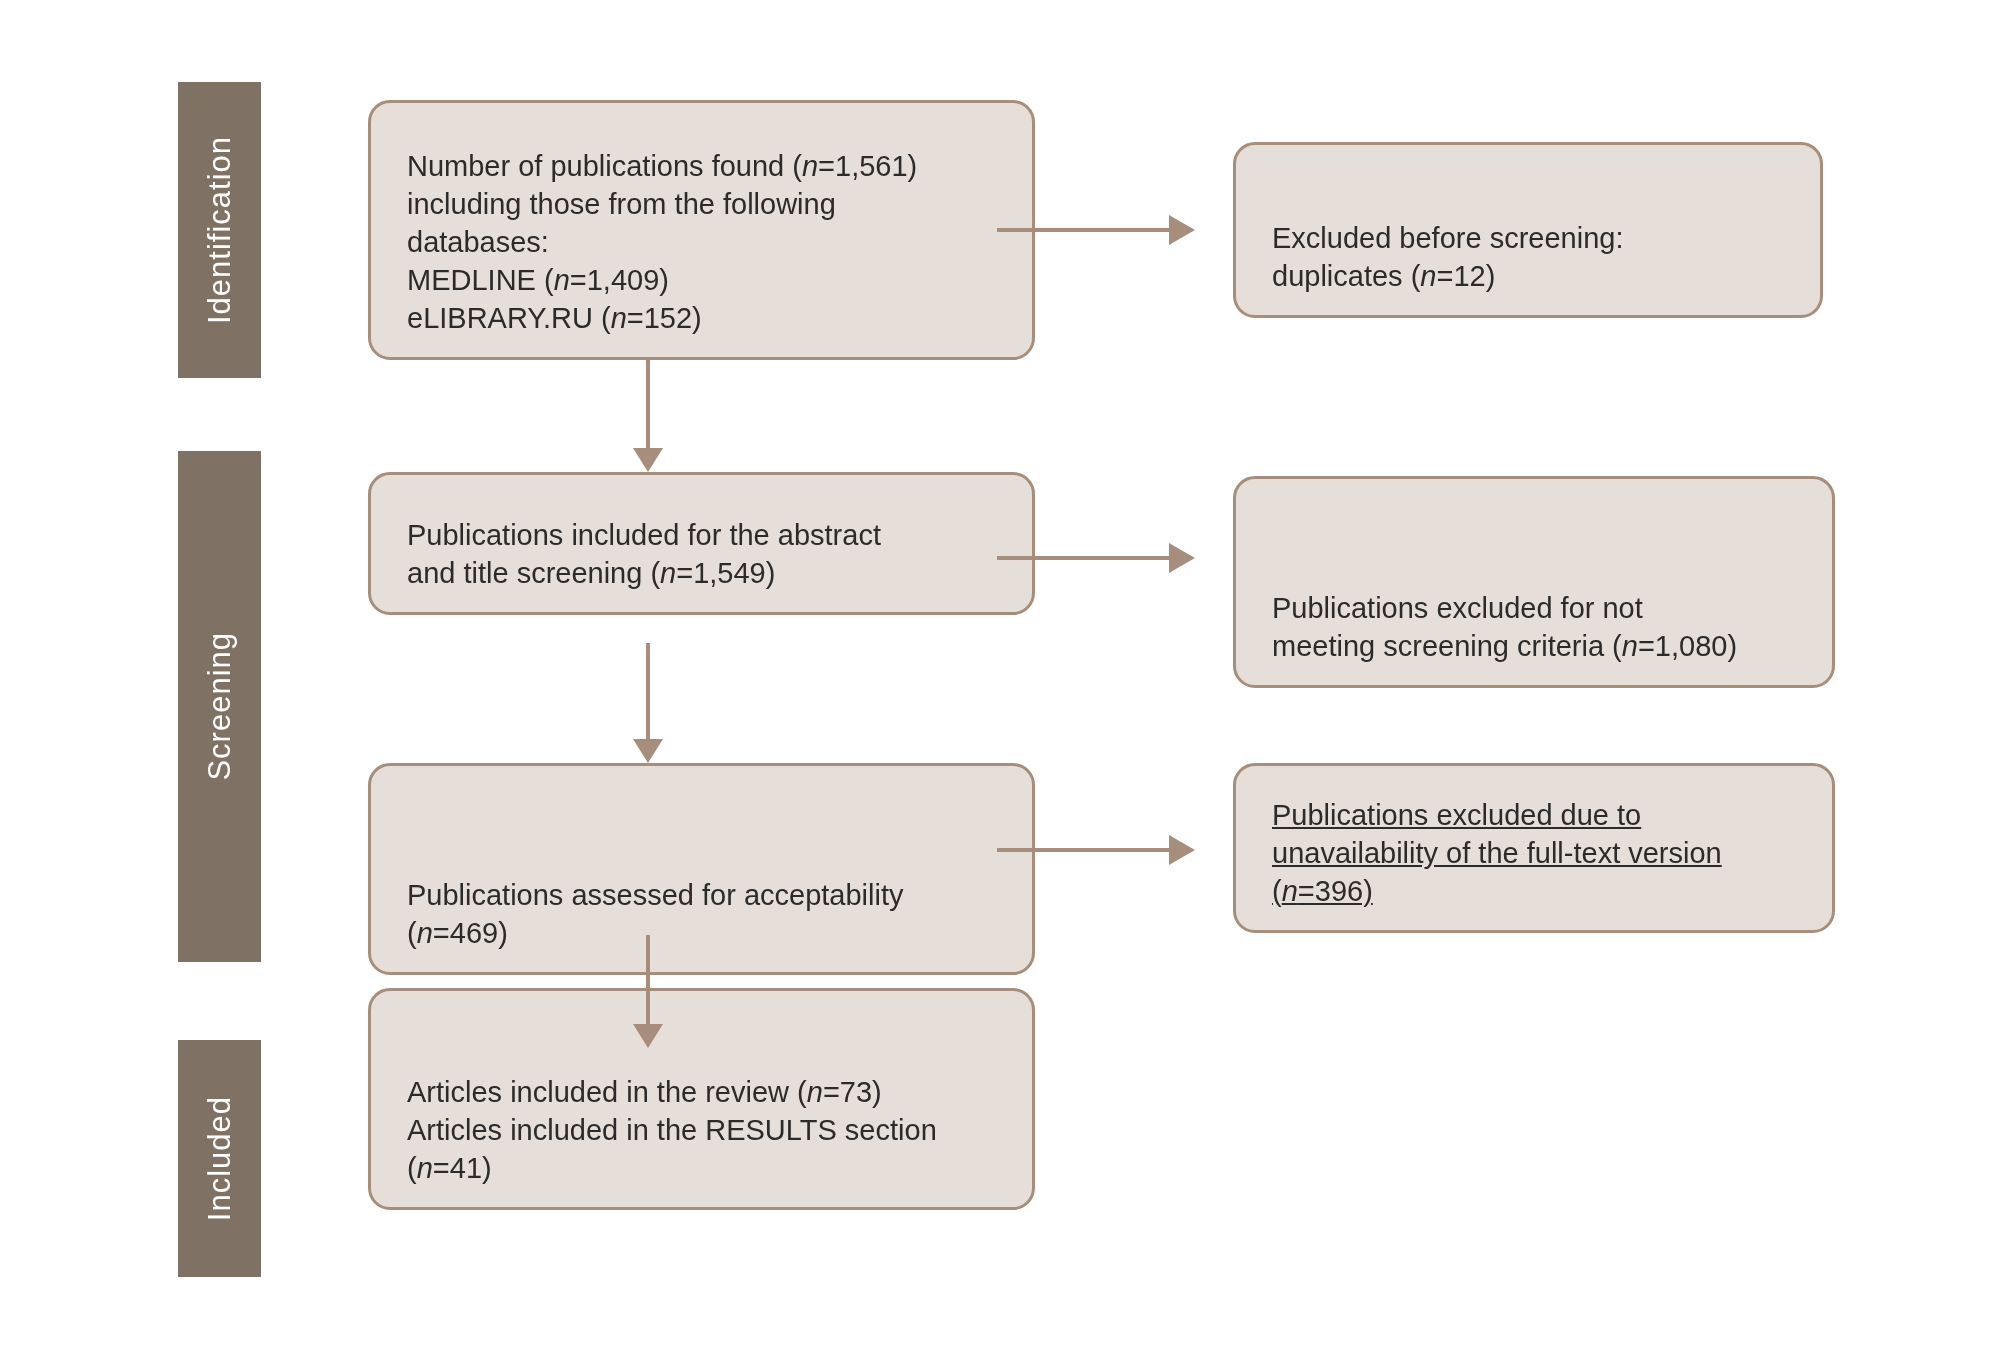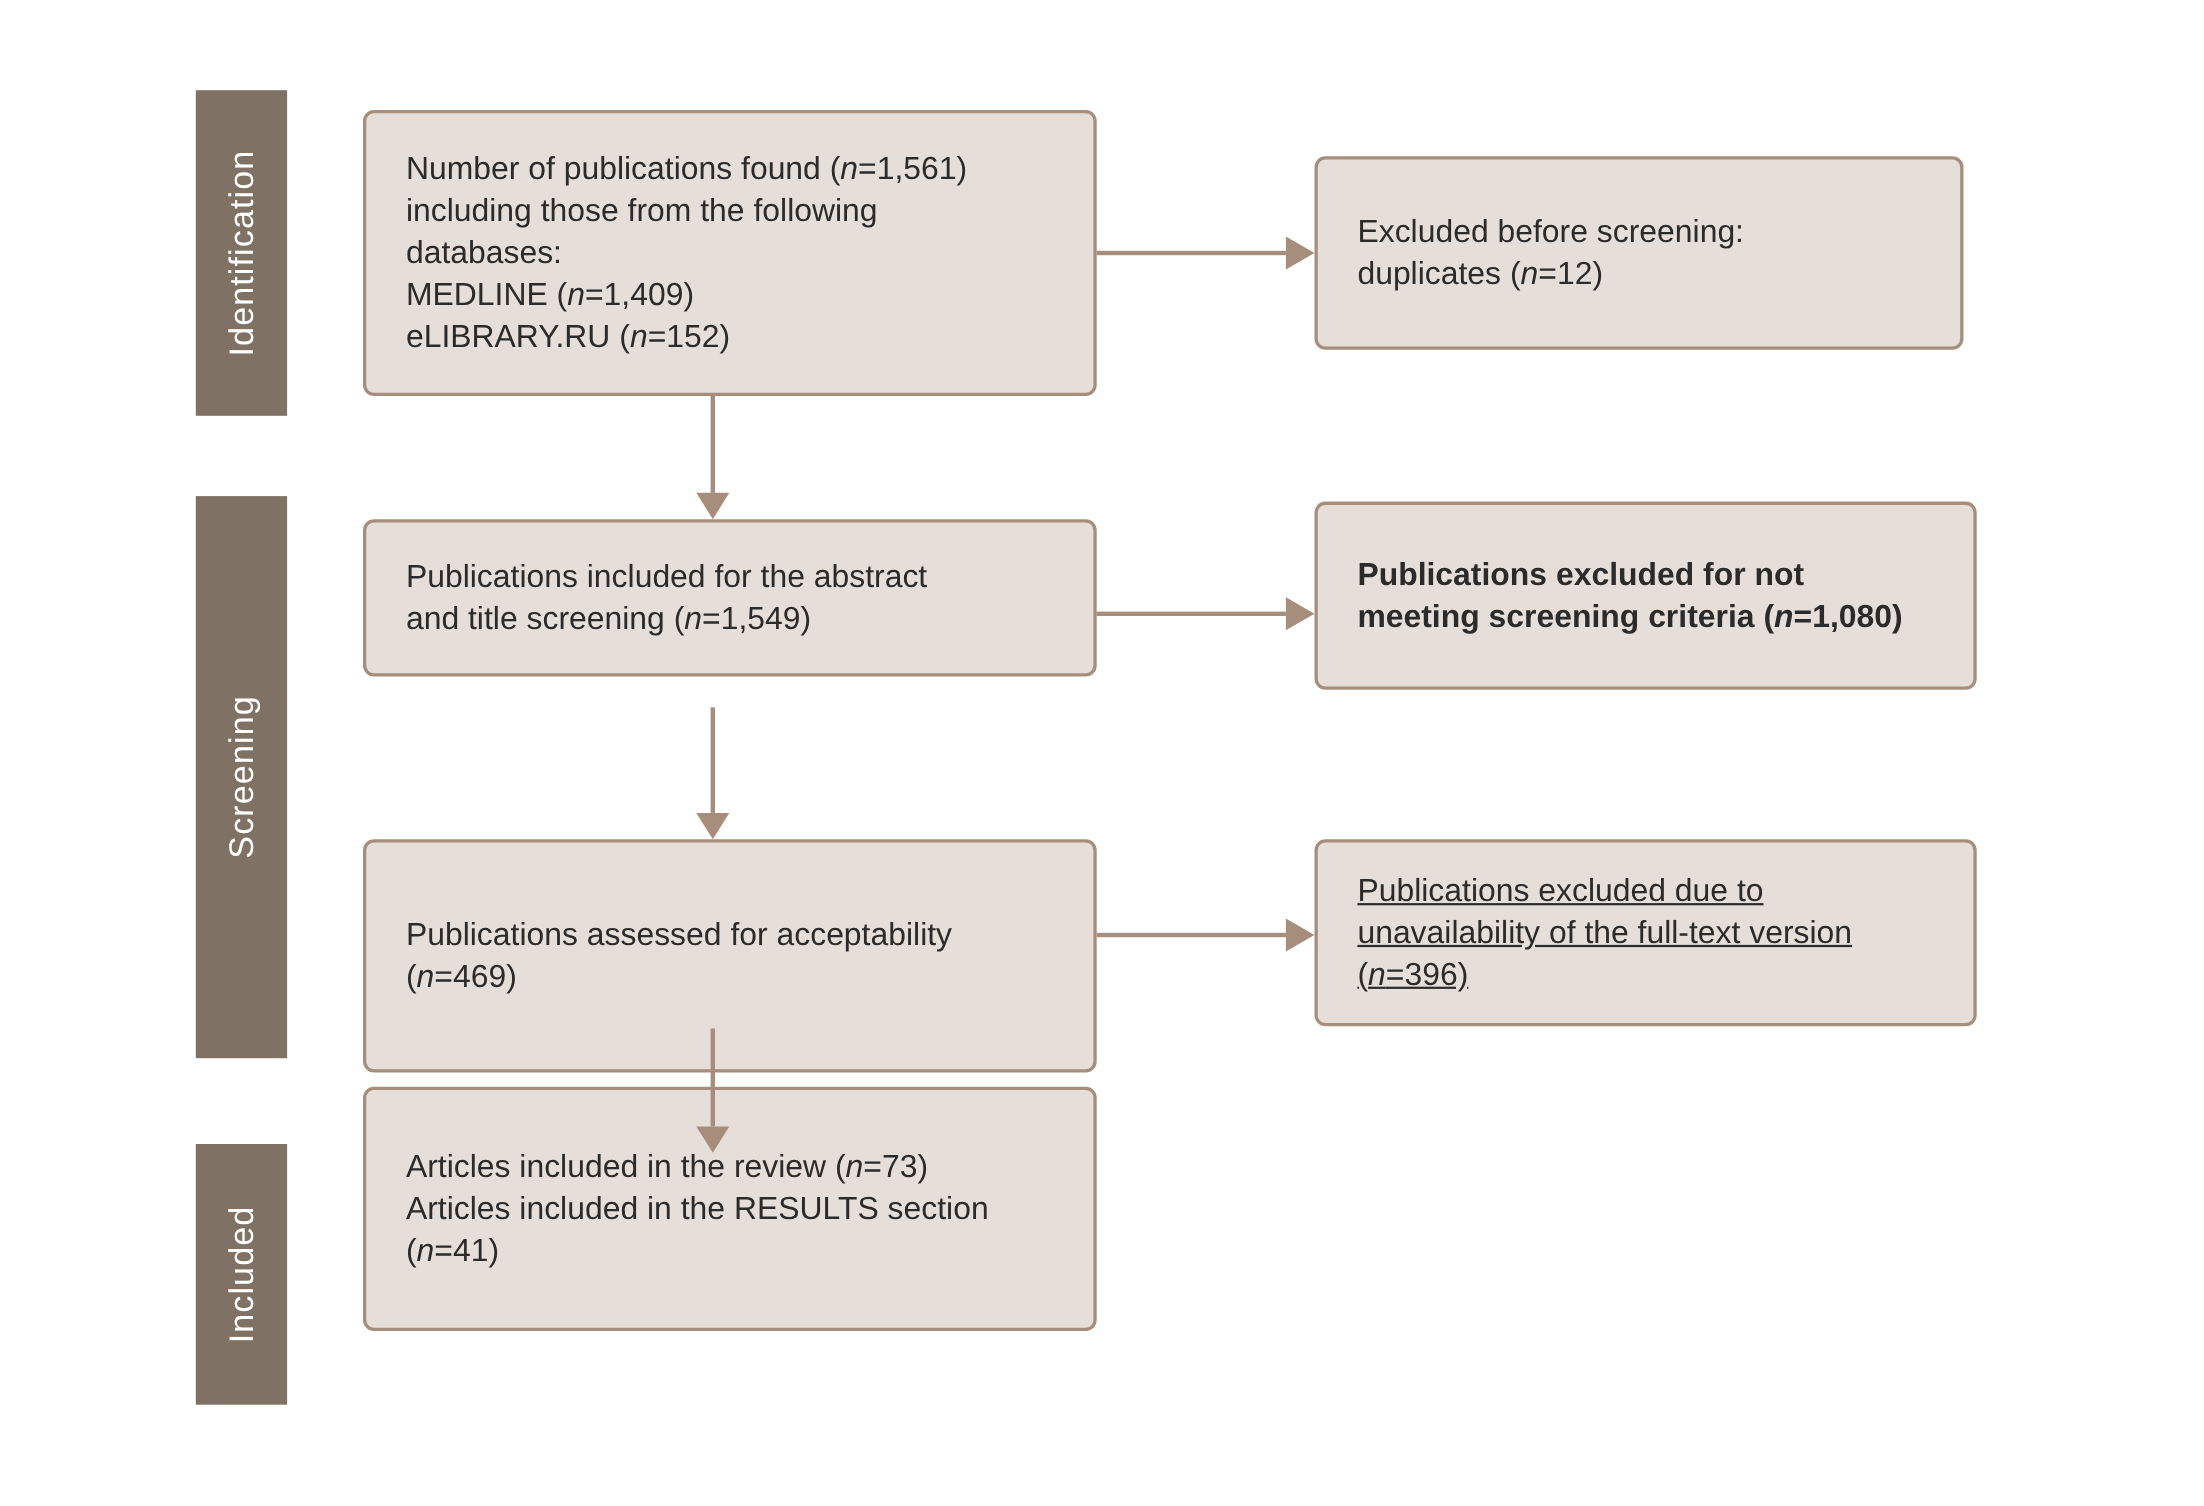--- a/index.html
+++ b/index.html
@@ -46,38 +46,39 @@
   }
   #bar-identification { left: 178px; top: 82px;  height: 296px; }
   #bar-screening      { left: 178px; top: 451px; height: 511px; }
   #bar-included       { left: 178px; top: 1040px; height: 237px; }
 
   
   .box {
     position: absolute;
     background: var(--box-fill);
     border: 3px solid var(--box-border);
-    border-radius: 10px;
+    border-radius: 22px;
     display: flex;
-    align-items: center;
+    align-items: flex-end;
     padding: 20px 24px 20px 36px;
+    margin-left: 38px;
   }
   .box-text {
     font-size: 29px;
     line-height: 38px;
   }
   .box-text i { font-style: italic; }
 
   #box-found     { left: 330px; top: 100px;  width: 667px; height: 260px; }
   #box-screening { left: 330px; top: 472px;  width: 667px; height: 143px; }
   #box-assessed  { left: 330px; top: 763px;  width: 667px; height: 212px; }
   #box-included  { left: 330px; top: 988px; width: 667px; height: 222px; }
 
   #box-excl-duplicates { left: 1195px; top: 142px; width: 590px; height: 176px; }
-  #box-excl-screening  { left: 1195px; top: 456px; width: 602px; height: 171px; font-weight: bold; }
+  #box-excl-screening  { left: 1195px; top: 476px; width: 602px; height: 212px; }
   #box-excl-fulltext   { left: 1195px; top: 763px; width: 602px; height: 170px; text-decoration: underline; }
 
   
   .arrow-h {
     position: absolute;
     height: 4px;
     background: var(--arrow);
   }
   .arrow-h::after {
     content: '';

